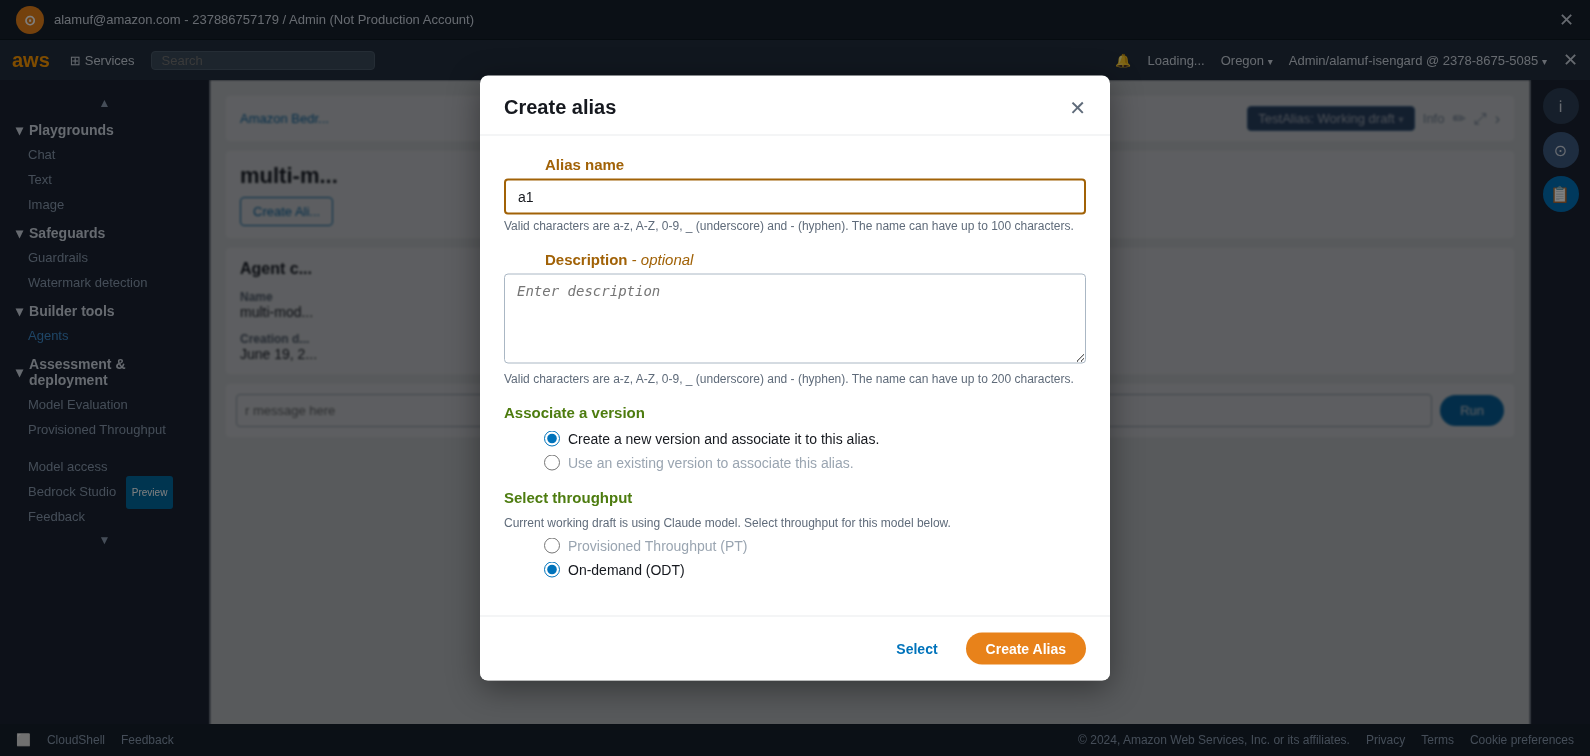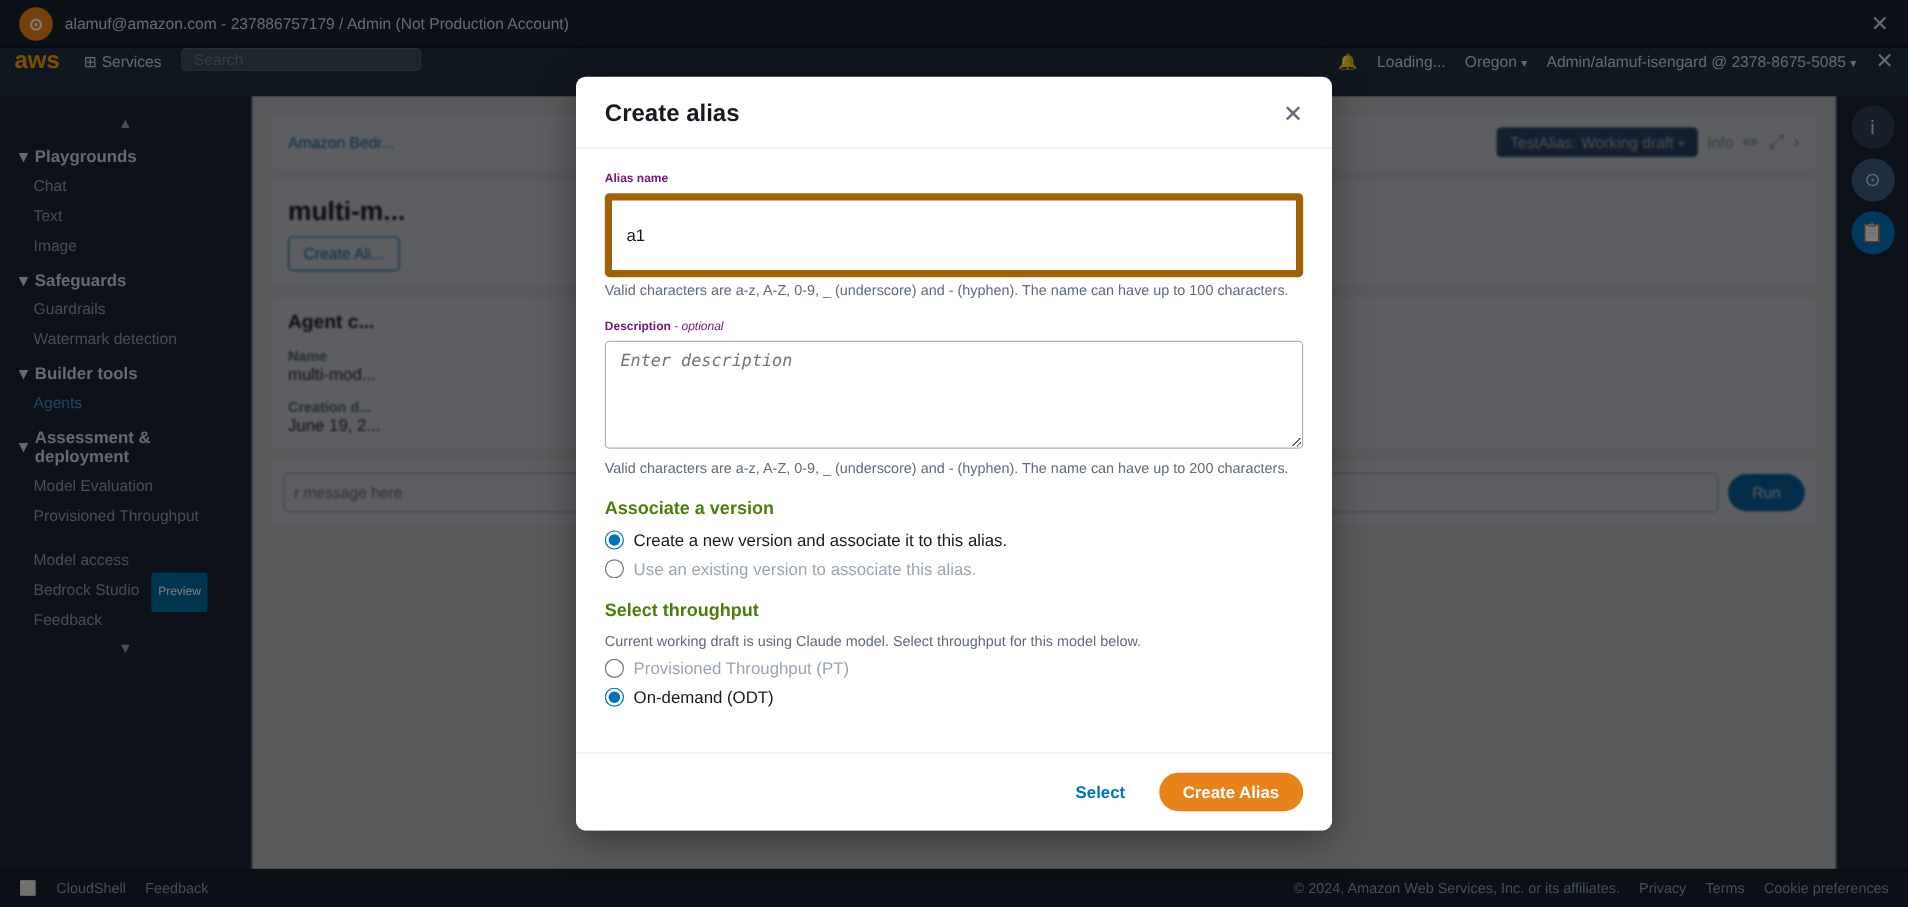--- a/index.html
+++ b/index.html
@@ -33,21 +33,21 @@
       color: #cdd5e0;
       font-size: 18px;
       cursor: pointer;
     }
 
     
     .aws-nav {
       background: #232f3e;
       height: 40px;
       display: flex;
-      align-items: flex-start;
+      align-items: center;
       padding: 0 12px;
       gap: 8px;
       position: relative;
       z-index: 1;
     }
     .aws-logo {
       color: #ff9900;
       font-size: 20px;
       font-weight: bold;
       margin-right: 4px;
@@ -61,21 +61,21 @@
       padding: 4px 8px;
       display: flex; align-items: center; gap: 4px;
     }
     .aws-search {
       background: #3a4a5a;
       border: 1px solid #4a5a6a;
       border-radius: 4px;
       color: #cdd5e0;
       padding: 1px 10px;
       font-size: 13px;
-      width: 200px;
+      width: 224px;
     }
     .aws-nav-right {
       margin-left: auto;
       display: flex;
       align-items: center;
       gap: 16px;
       color: #cdd5e0;
       font-size: 13px;
     }
 
@@ -190,35 +190,36 @@
     }
     .modal-body {
       padding: 20px 24px;
       overflow-y: auto;
       max-height: 560px;
     }
     .form-group {
       margin-bottom: 18px;
     }
     .form-label {
-      font-size: 10px;
+      font-size: 15px;
       font-weight: 600;
-      color: #701a75;
+      color: #a16207;
       margin-bottom: 6px;
       display: block;
+      margin-left: 41px;
     }
     .form-label em {
       font-weight: 400;
       font-style: italic;
     }
     .form-input {
       width: 100%;
-      border: 6px solid #a16207;
+      border: 2px solid #a16207;
       border-radius: 4px;
-      padding: 21px 12px;
+      padding: 8px 12px;
       font-size: 14px;
       color: #16191f;
       outline: none;
     }
     .form-textarea {
       width: 100%;
       border: 1px solid #aab7c4;
       border-radius: 4px;
       padding: 8px 12px;
       font-size: 14px;
@@ -242,20 +243,21 @@
     .radio-group {
       display: flex;
       flex-direction: column;
       gap: 8px;
     }
     .radio-item {
       display: flex;
       align-items: center;
       gap: 8px;
       font-size: 14px;
+      margin-left: 40px;
     }
     .radio-item input[type="radio"] {
       width: 16px; height: 16px;
       accent-color: #0073bb;
     }
     .radio-item.active label { color: #16191f; }
     .radio-item.inactive label { color: #9aa5b1; }
     .modal-footer {
       padding: 16px 24px;
       border-top: 1px solid #e9ebed;

